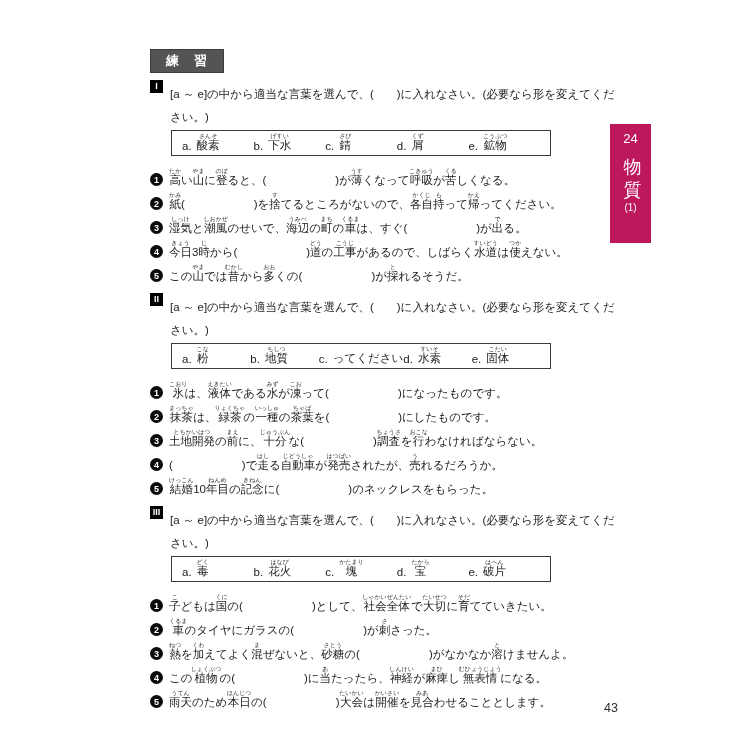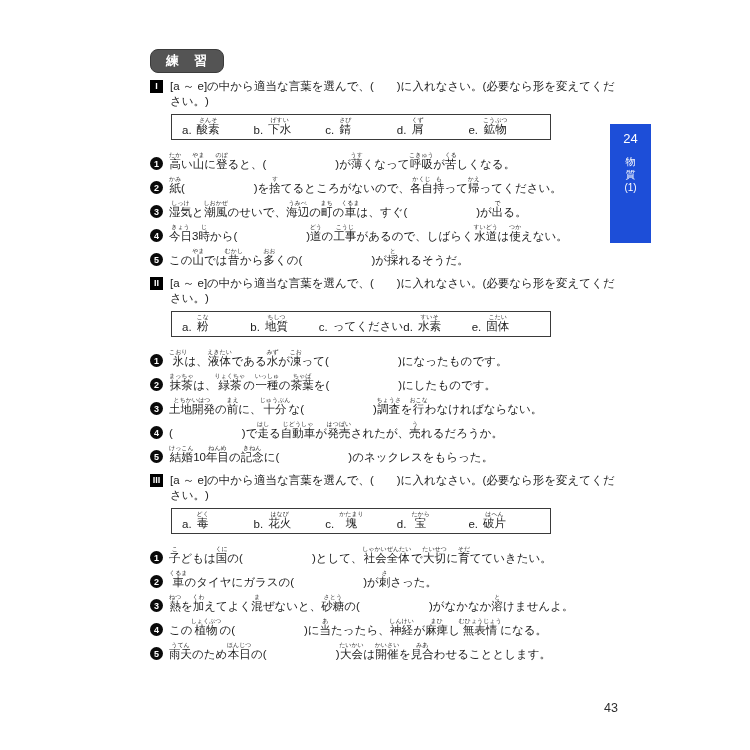--- a/index.html
+++ b/index.html
@@ -4,58 +4,58 @@
 <style>
   html,body{margin:0;padding:0;}
   body{
     width:750px;height:750px;background:#ffffff;position:relative;
     font-family:"Liberation Sans",sans-serif;color:#1c1c1c;
     -webkit-font-smoothing:antialiased;
   }
   .badge{
     position:absolute;left:150px;top:49px;
     background:#545454;border:1px solid #3b3b3b;color:#fff;
-    border-radius:8px;padding:3px 15px;font-size:13px;font-weight:bold;
+    border-radius:0;padding:3px 15px;font-size:13px;font-weight:bold;
     letter-spacing:1px;line-height:1.2;
   }
   .content{position:absolute;left:150px;top:79px;width:505px;}
   .exercise{margin-bottom:9px;}
   .sec-head{display:flex;gap:7px;font-size:11.5px;line-height:1.3;}
   .numeral{
     background:#000;color:#fff;height:13px;min-width:13px;padding:0 2px;
     box-sizing:border-box;display:inline-flex;align-items:center;justify-content:center;
     font-size:9px;font-weight:bold;flex:0 0 auto;margin-top:1px;
   }
-  .instr span{display:block;}
+  .instr span{display:block;margin-top:8px;}
   .opt-box{
     border:1px solid #3a3a3a;margin:5px 0 7px 21px;width:380px;
     padding:2px 10px 3px;display:flex;box-sizing:border-box;
   }
   .opt{flex:1;display:flex;align-items:flex-end;gap:5px;font-size:11.5px;white-space:nowrap;}
   .questions{margin-top:2px;}
   .question{
     display:flex;align-items:flex-end;gap:6px;height:24px;
     font-size:11.5px;white-space:nowrap;
   }
   .qnum{
     background:#0a0a0a;color:#fff;width:13px;height:13px;border-radius:50%;
     display:inline-flex;align-items:center;justify-content:center;
     font-size:9px;font-weight:bold;flex:0 0 auto;margin-bottom:1px;
   }
   .qtext,.opt-word{line-height:1.15;}
   ruby{ruby-align:center;}
   rt{font-size:6px;color:#2a2a2a;letter-spacing:0;}
   .side-tab{
     position:absolute;left:610px;top:124px;width:41px;height:119px;
-    background:#1d4ed8;color:#fff;box-sizing:border-box;
+    background:#be185d;color:#fff;box-sizing:border-box;
     display:flex;flex-direction:column;align-items:center;padding-top:7px;
   }
   .side-tab .unit{font-size:13px;margin-bottom:10px;}
   .side-tab .label{
-    font-size:10px;width:14px;text-align:center;line-height:1.25;
+    font-size:18px;width:14px;text-align:center;line-height:1.25;
     word-break:break-all;
   }
   .side-tab .part{font-size:10px;margin-top:1px;}
   .page-number{position:absolute;left:604px;top:701px;font-size:12.5px;color:#2e2e2e;}
 </style>
 </head>
 <body>
 
 <div class="badge">練　習</div>
 

